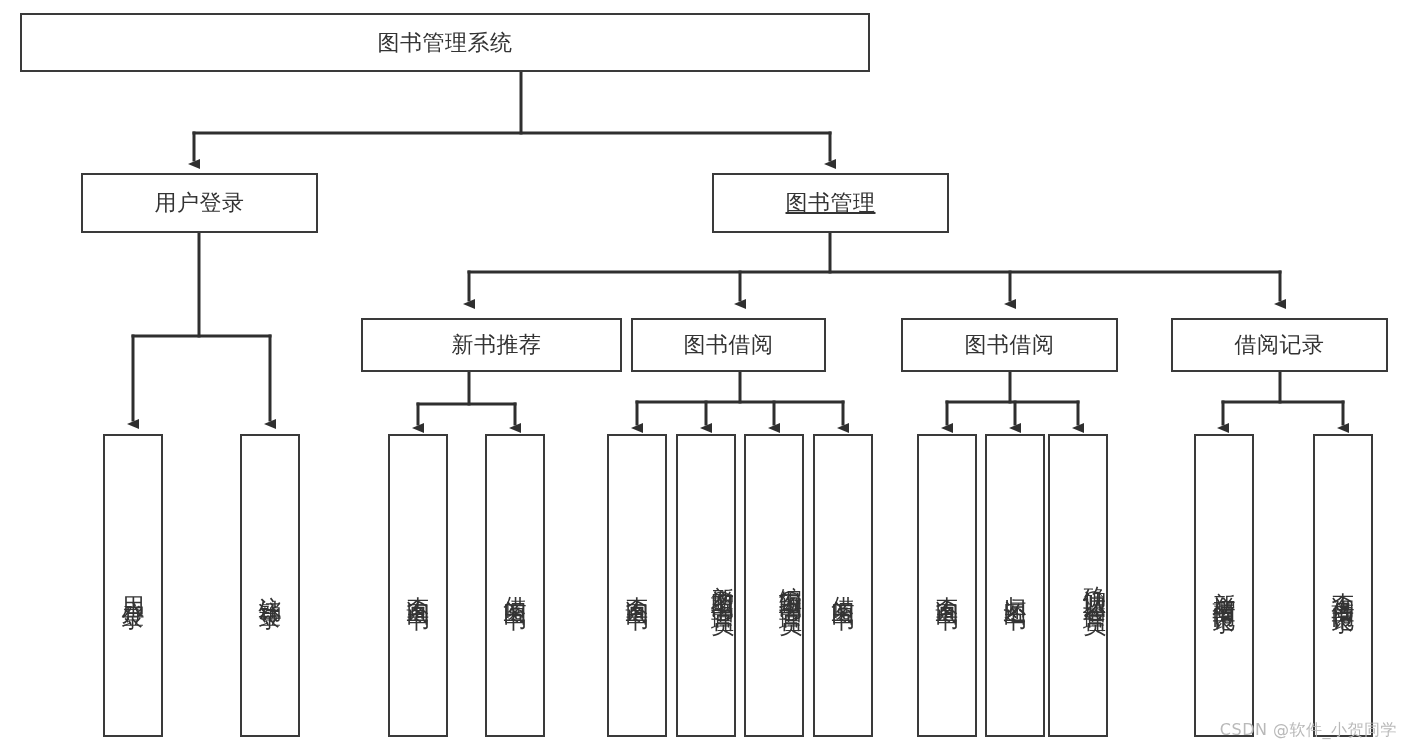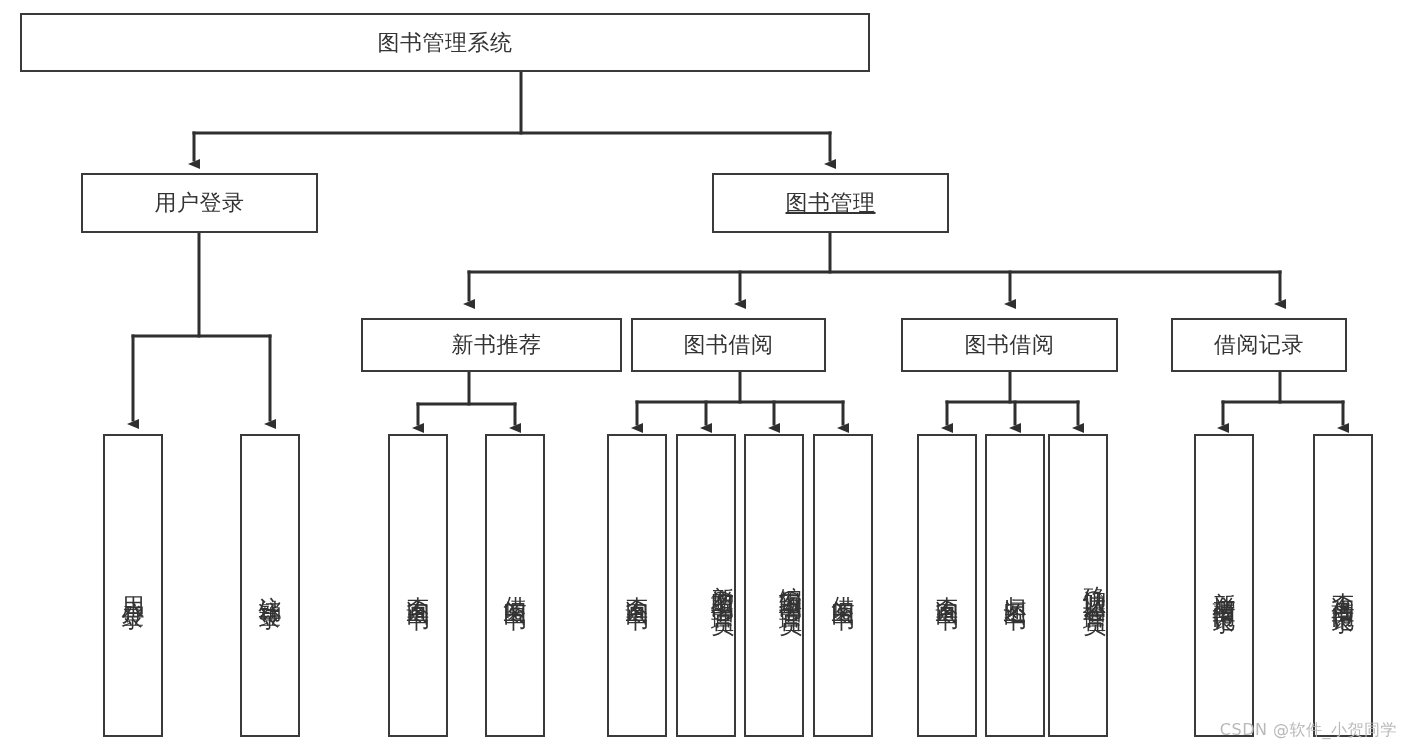--- a/index.html
+++ b/index.html
@@ -134,21 +134,21 @@
 
   <div class="node h" style="left:361px; top:318px; width:261px; height:54px;padding-left:10px;">
     <span>新书推荐</span>
   </div>
   <div class="node h" style="left:631px; top:318px; width:195px; height:54px;">
     <span>图书借阅</span>
   </div>
   <div class="node h" style="left:901px; top:318px; width:217px; height:54px;">
     <span>图书借阅</span>
   </div>
-  <div class="node h" style="left:1171px; top:318px; width:176px; height:54px;">
+  <div class="node h" style="left:1171px; top:318px; width:217px; height:54px;">
     <span>借阅记录</span>
   </div>
 
   <div class="node v" style="left:103px; top:434px; width:60px; height:303px; align-items:center;">
     <span>用户登录</span>
   </div>
   <div class="node v" style="left:240px; top:434px; width:60px; height:303px; align-items:center;">
     <span>注销登录</span>
   </div>
 

